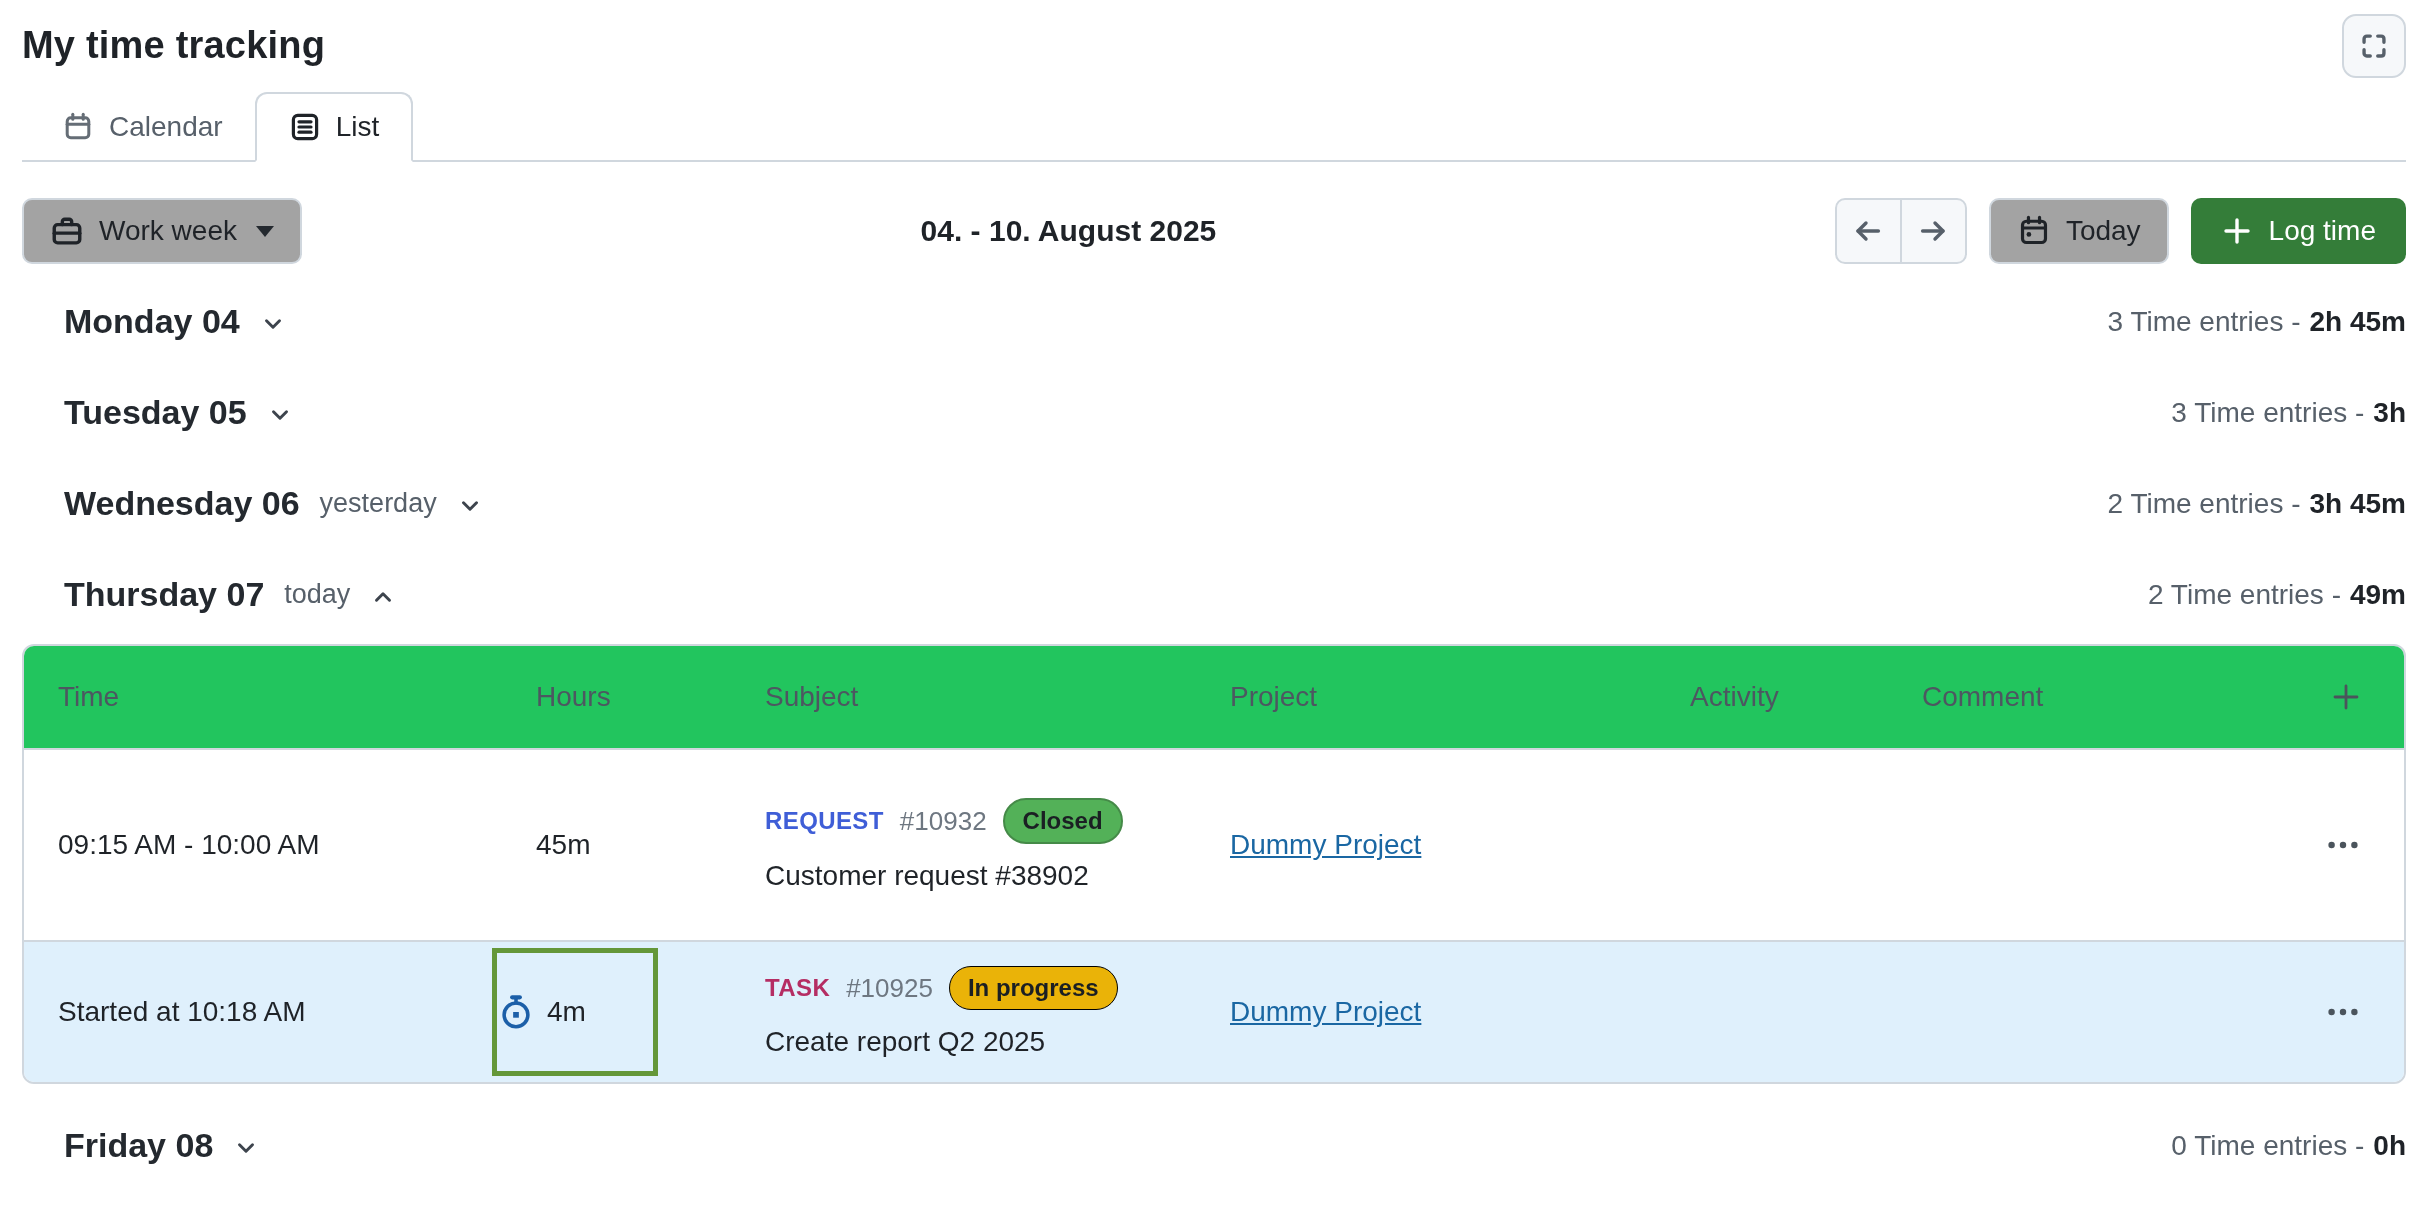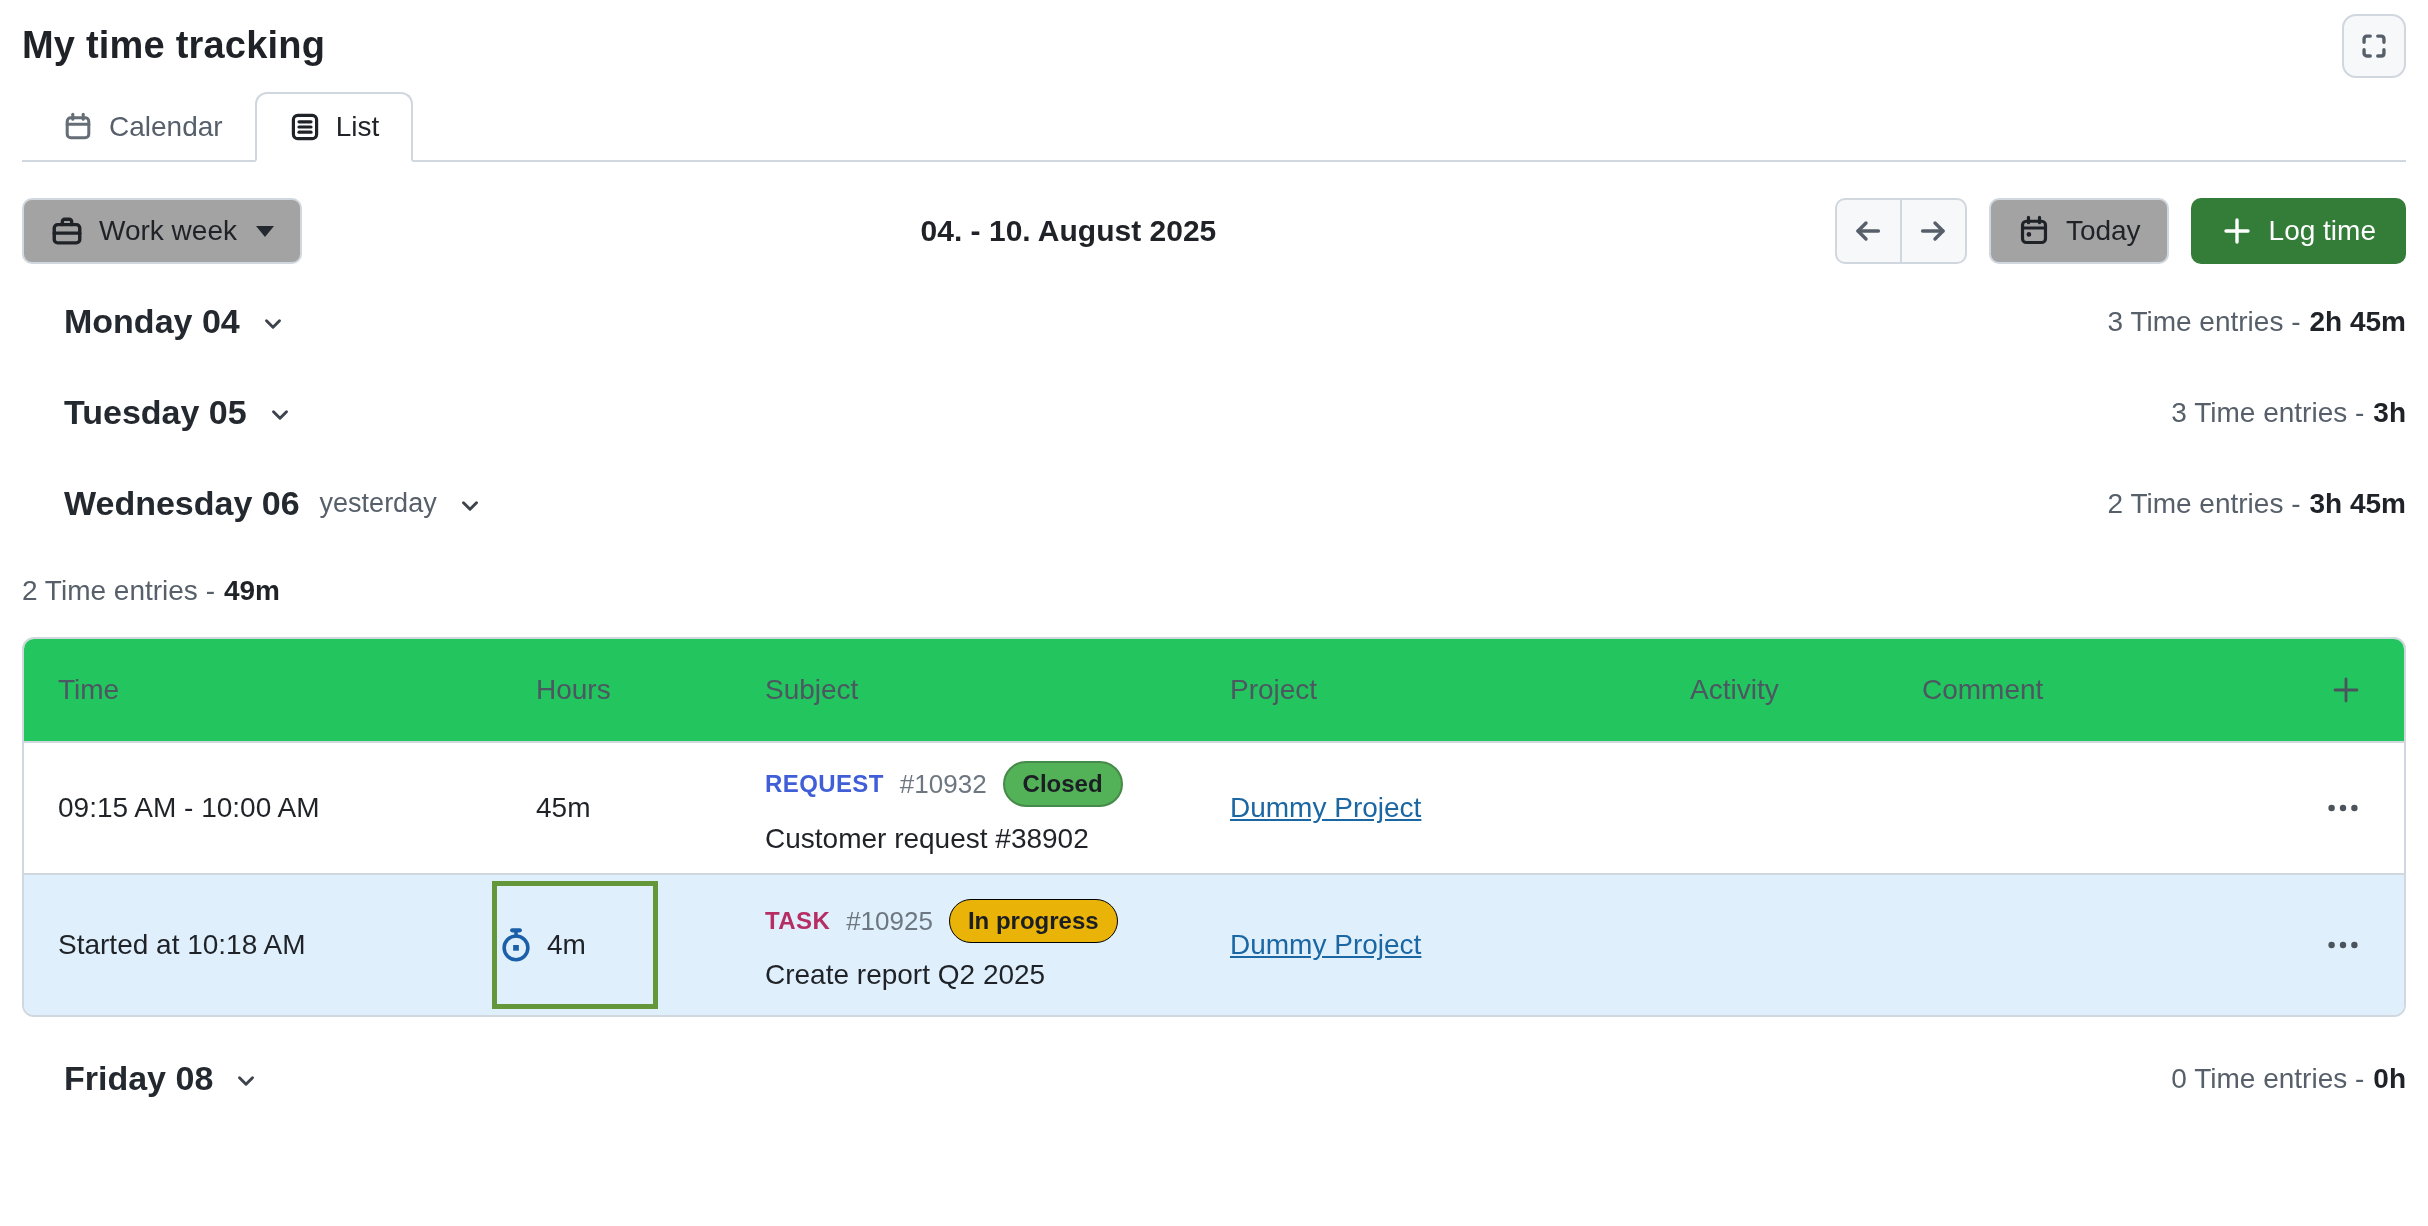--- a/index.html
+++ b/index.html
@@ -77,21 +77,21 @@
     border: 2px solid #d0d7de; border-radius: 12px; overflow:hidden;
     margin: 14px 0 16px 0; background:#fff;
   }
   .t-grid { display:grid; grid-template-columns: 512px 229px 465px 460px 232px 1fr 92px; align-items:center; }
   .t-head { background:#22c55e; height: 102px; color:#4d5761; font-size: 28px; }
   .t-head .cell { font-weight: 400; }
   .cell { padding: 0; }
   .cell.first { padding-left: 34px; }
   .cell.last { display:flex; justify-content:flex-end; padding-right: 36px; }
   .t-row { border-top: 2px solid #d0d7de; font-size: 28px; }
-  .t-row.row-normal { height: 132px; background:#fff; }
+  .t-row.row-normal { height: 192px; background:#fff; }
   .t-row.row-highlight { height: 142px; background:#dff0fc; }
   .plus-btn, .kebab-btn { background:none; border:none; color:#4b545c; cursor:pointer; display:flex; padding:6px; }
 
   .subject-cell { display:flex; flex-direction:column; gap: 16px; }
   .subject-meta { display:flex; align-items:center; gap: 16px; }
   .wp-type { font-size: 24px; font-weight: 700; letter-spacing:.4px; }
   .wp-type.request { color:#3f5ed7; }
   .wp-type.task { color:#b52d63; }
   .wp-id { font-size: 26px; color:#6e7781; }
   .status-badge {
@@ -257,20 +257,29 @@
       </span>
     </div>
     <span class="day-summary">
       <span class="prefix">2 Time entries -</span>
         <span class="total">3h 45m</span>
     </span>
   </div>
 
   <div>
     <div class="day-row" style="padding-bottom:16px;">
+      <div class="day-head">
+        <span class="day-name">Thursday 07</span>
+        <span class="day-tag">today</span>
+        <span class="day-chevron">
+          <svg width="26" height="26" viewBox="0 0 16 16" fill="none" stroke="currentColor" stroke-width="1.8" stroke-linecap="round" stroke-linejoin="round">
+              <path d="M4 10l4-4 4 4"></path>
+            </svg>
+        </span>
+      </div>
       <span class="day-summary">
         <span class="prefix">2 Time entries -</span>
           <span class="total">49m</span>
       </span>
     </div>
 
     <div class="entries-table">
       <div class="t-grid t-head">
         <div class="cell first">Time</div>
         <div class="cell">Hours</div>

